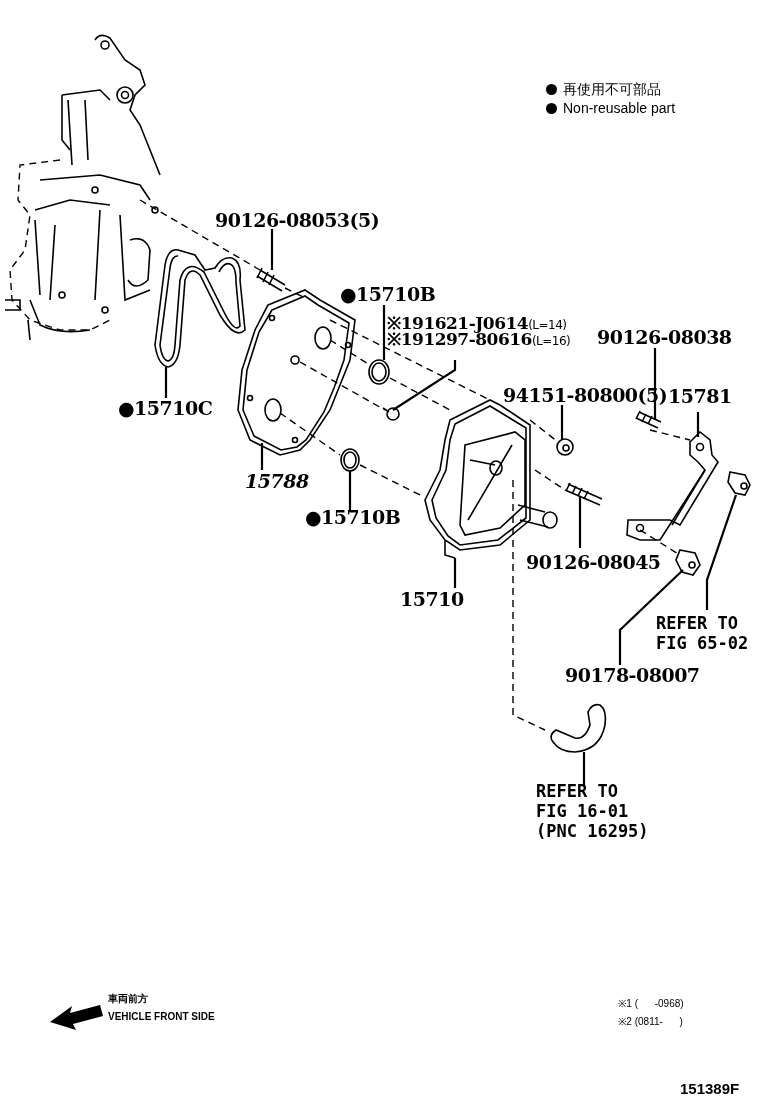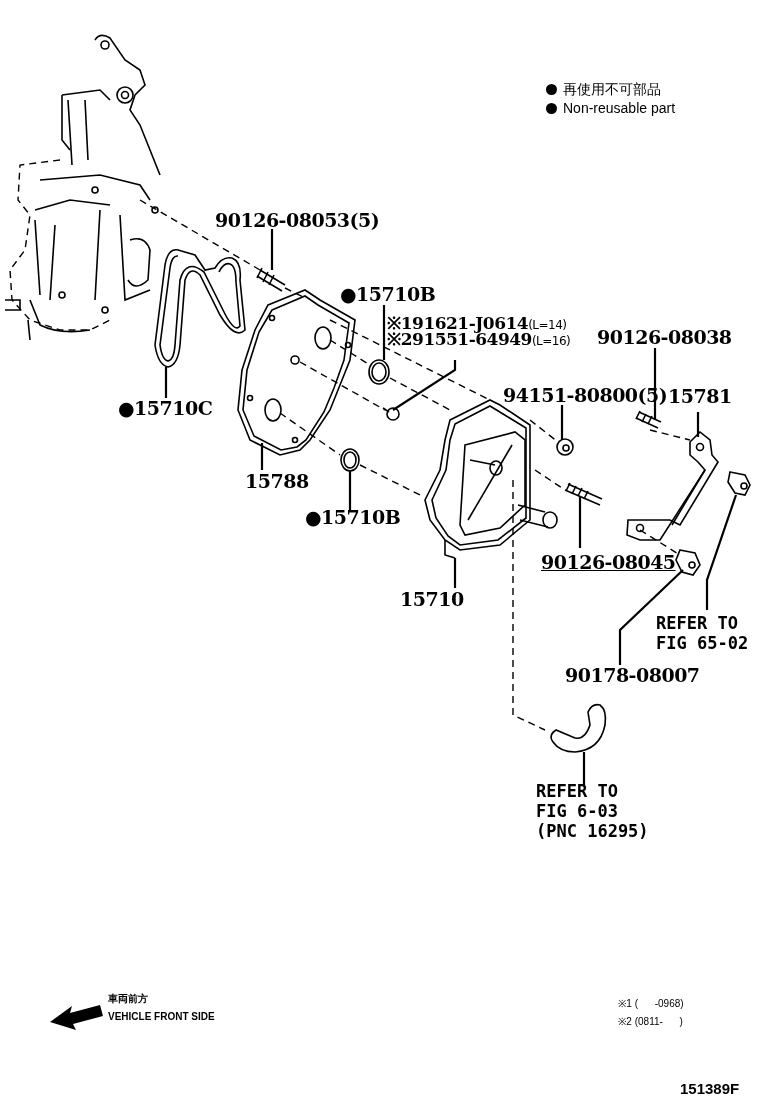--- a/index.html
+++ b/index.html
@@ -153,32 +153,32 @@
   <span class="dot"></span><span>再使用不可部品</span>
 </div>
 <div class="legend" style="left:546px;top:99px;">
   <span class="dot"></span><span>Non-reusable part</span>
 </div>
 
 <div class="lbl" style="left:215px;top:210px;">90126-08053(5)</div>
 <div class="lbl" style="left:118px;top:398px;">●15710C</div>
 <div class="lbl" style="left:340px;top:284px;">●15710B</div>
 <div class="lbl" style="left:387px;top:313px;font-size:17px;"><span>※191621-J0614</span><span class="lbl-sm">(L=14)</span></div>
-<div class="lbl" style="left:387px;top:329px;font-size:17px;"><span>※291551-64949</span><span class="lbl-sm">(L=16)</span></div>
+<div class="lbl" style="left:387px;top:329px;font-size:17px;"><span>※191297-80616</span><span class="lbl-sm">(L=16)</span></div>
 <div class="lbl" style="left:597px;top:327px;">90126-08038</div>
 <div class="lbl" style="left:503px;top:385px;">94151-80800(5)</div>
 <div class="lbl" style="left:668px;top:386px;">15781</div>
-<div class="lbl" style="left:245px;top:471px;">15788</div>
+<div class="lbl" style="left:245px;top:471px;font-style:italic;">15788</div>
 <div class="lbl" style="left:305px;top:507px;">●15710B</div>
-<div class="lbl" style="left:541px;top:552px;text-decoration:underline;">90126-08045</div>
+<div class="lbl" style="left:526px;top:552px;">90126-08045</div>
 <div class="lbl" style="left:400px;top:589px;">15710</div>
 <div class="lbl" style="left:565px;top:665px;">90178-08007</div>
 
 <div class="mono" style="left:656px;top:613px;"><div>REFER TO</div><div>FIG 65-02</div></div>
-<div class="mono" style="left:536px;top:781px;"><div>REFER TO</div><div>FIG 6-03</div><div>(PNC 16295)</div></div>
+<div class="mono" style="left:536px;top:781px;"><div>REFER TO</div><div>FIG 16-01</div><div>(PNC 16295)</div></div>
 
 <div class="note" style="left:108px;top:990px;font-weight:bold;">車両前方</div>
 <div class="note" style="left:108px;top:1008px;font-weight:bold;">VEHICLE FRONT SIDE</div>
 
 <div class="note" style="left:618px;top:995px;">※1 (      -0968)</div>
 <div class="note" style="left:618px;top:1013px;">※2 (0811-      )</div>
 
 <div class="code" style="left:680px;top:1080px;">151389F</div>
 
 </body></html>

